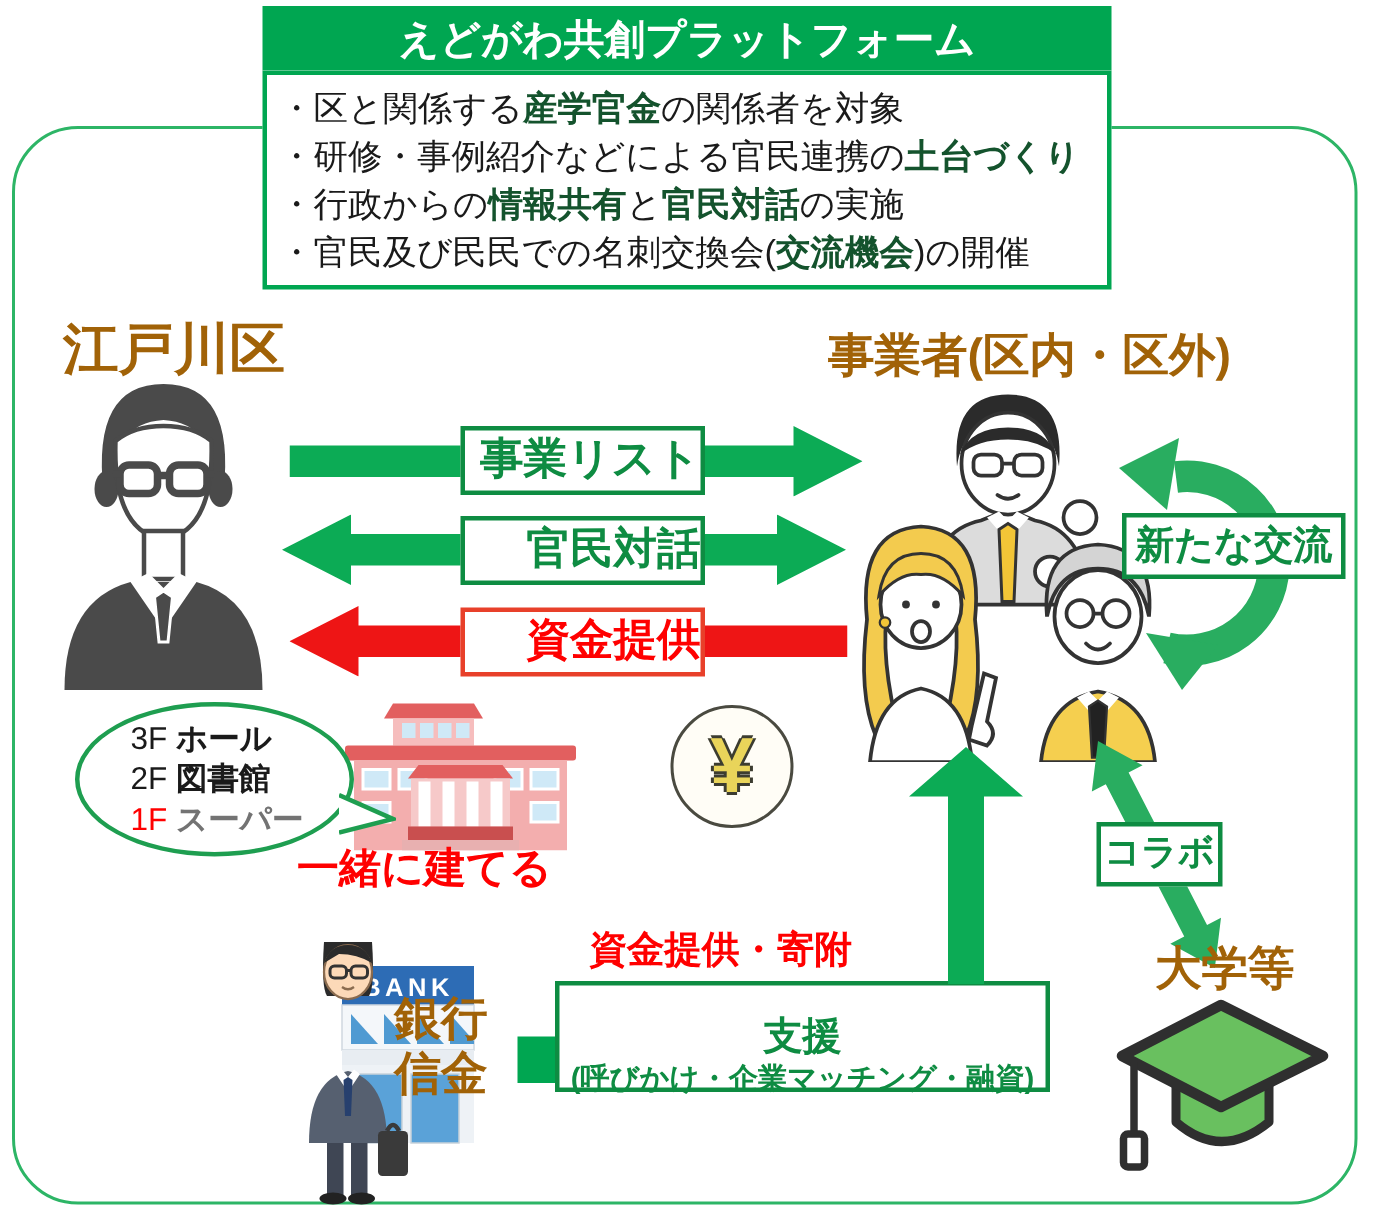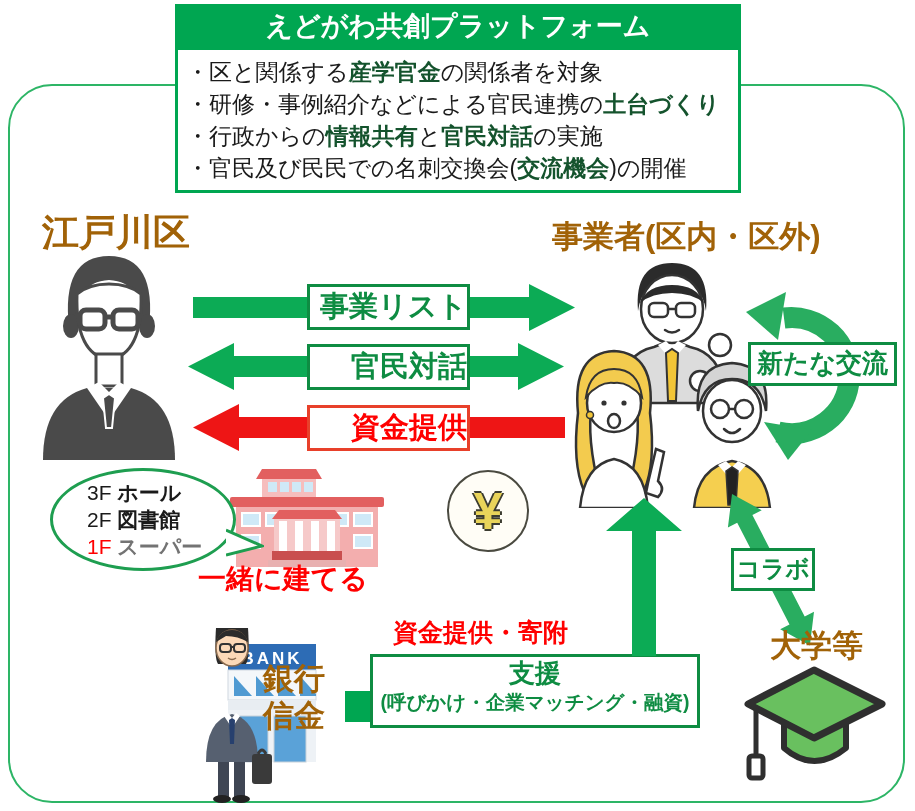--- a/index.html
+++ b/index.html
@@ -30,21 +30,21 @@
   .label-box{background:#fff;border:3px solid #0e8c42;color:#0e8c42;font-weight:700;
     text-align:center;white-space:nowrap;box-sizing:border-box;}
   #label-list,#label-dialog,#label-proposal{left:307px;width:163px;height:46px;font-size:29px;line-height:39px;text-align:right;}
   #label-list{top:284px;}
   #label-dialog{top:344px;}
   #label-proposal{top:405px;border-color:#e8402a;color:#ff0000;}
   #label-exchange{left:748px;top:342px;width:149px;height:44px;font-size:26px;line-height:37px;}
   #label-collab{left:731px;top:548px;width:84px;height:43px;font-size:24px;line-height:36px;}
   #support-box{left:370px;top:654px;width:330px;height:74px;background:#fff;border:3px solid #0e8c42;
     color:#0e8c42;text-align:center;box-sizing:border-box;}
-  #support-box .t1{font-size:26px;font-weight:700;line-height:32px;margin-top:0;}
+  #support-box .t1{font-size:26px;font-weight:700;line-height:32px;margin-top:17px;}
   #support-box .t2{font-size:19.5px;font-weight:700;line-height:26px;white-space:nowrap;}
   
   #bubble{left:50px;top:468px;width:186px;height:103px;background:#fff;border:3px solid #1e9e50;
     border-radius:50%;box-sizing:border-box;display:flex;flex-direction:column;justify-content:center;
     padding-left:34px;font-size:21px;line-height:27px;color:#1a1a1a;}
   .bubble-line{white-space:nowrap;}
   
   .red-caption{color:#ff0000;font-weight:700;white-space:nowrap;}
   #build-together{left:198px;top:560px;font-size:28px;}
   #funding-caption{left:393px;top:568px;font-size:25px;margin-top:48px;}

